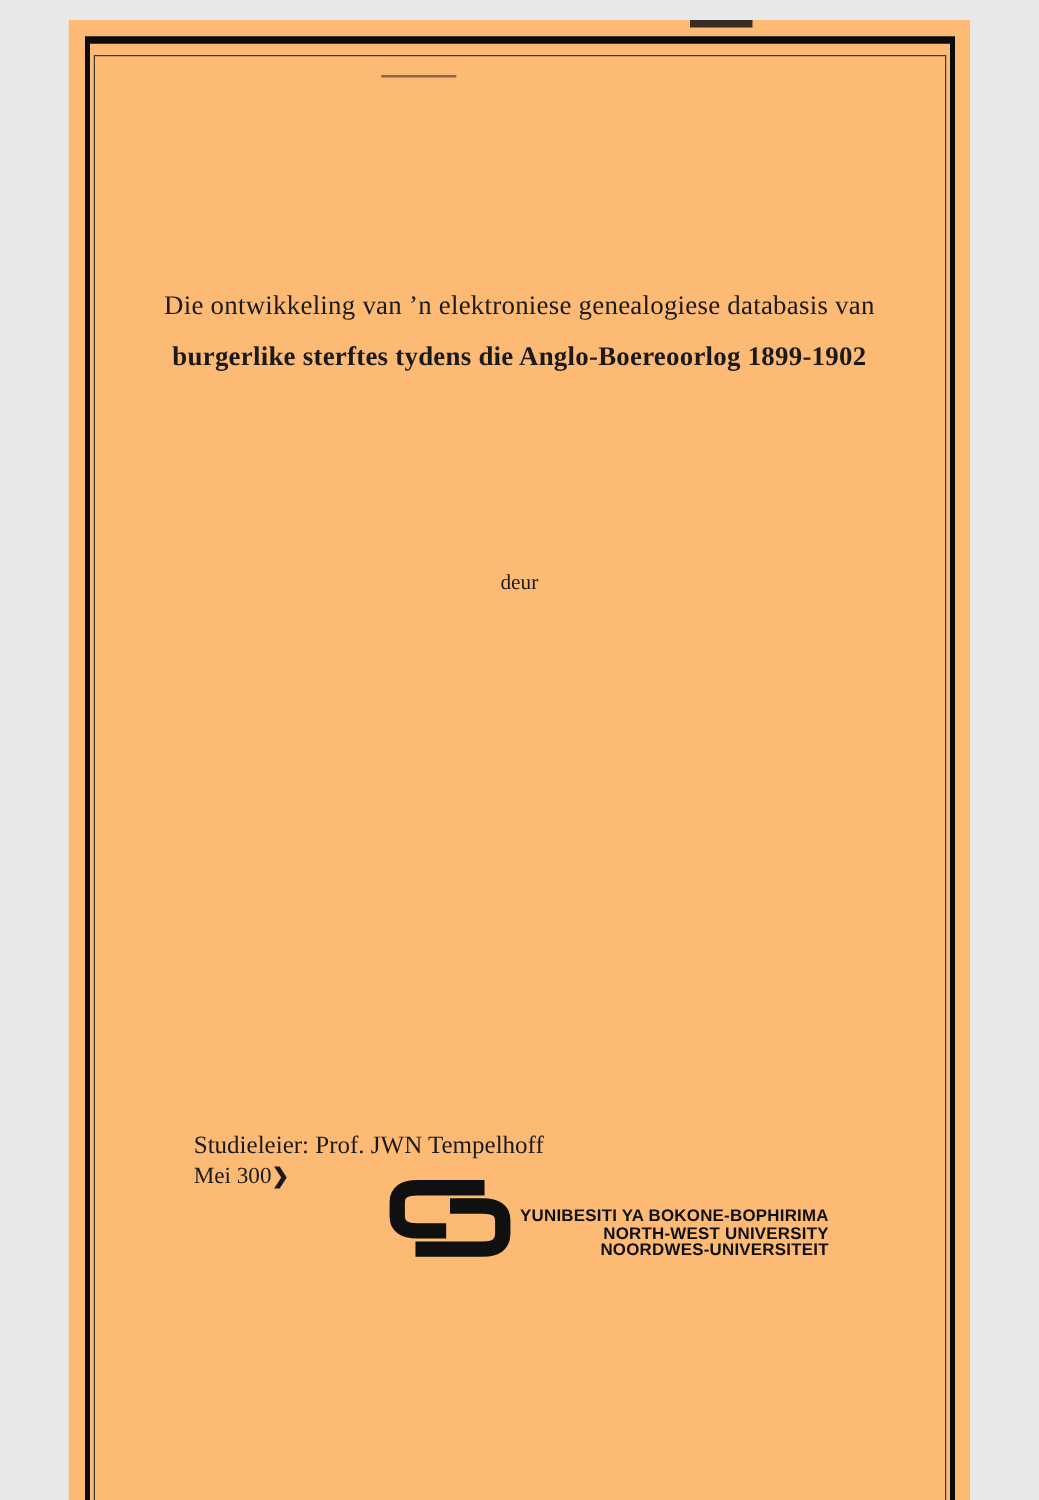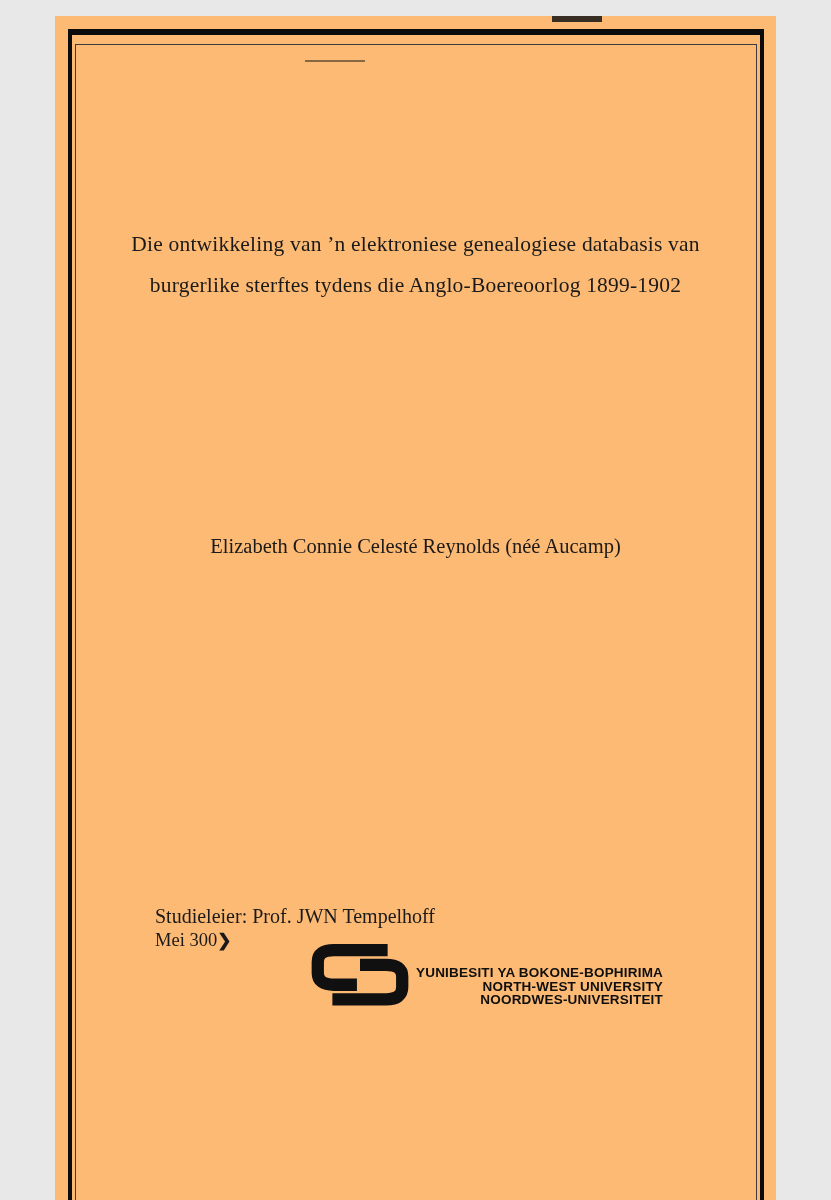--- a/index.html
+++ b/index.html
@@ -25,21 +25,21 @@
     border:1.5px solid #3c3c3c;
     pointer-events:none;
   }
   .artifact{position:absolute;background:#141414;}
   .artifact.a1{left:497px;top:0;width:50px;height:6px;opacity:.85;}
   .artifact.a2{left:754px;top:0;width:76px;height:9px;opacity:.9;}
   .artifact.a3{left:250px;top:44px;width:60px;height:2px;opacity:.5;}
   .centered{position:absolute;left:0;width:100%;text-align:center;}
   .title-line{font-size:21.5px;letter-spacing:.2px;}
   .t1{top:216px;}
-  .t2{top:257px;}
+  .t2{top:257px;font-weight:bold;}
   .byline{top:440px;font-size:17px;}
   .author{top:519px;font-size:20.5px;}
   .statement{
     position:absolute;left:100px;top:665px;width:648px;
     font-size:17.5px;line-height:23px;
   }
   .statement .just{text-align:justify;text-align-last:justify;}
   .statement .it{font-style:italic;}
   .supervisor{position:absolute;left:100px;top:889px;font-size:20px;}
   .dateline{position:absolute;left:100px;top:914px;font-size:18.5px;}
@@ -67,22 +67,22 @@
 
   <div class="frame-outer"></div>
   <div class="frame-inner"></div>
   <div class="artifact a1"></div>
   <div class="artifact a2"></div>
   <div class="artifact a3"></div>
 
   <div class="centered title-line t1">Die ontwikkeling van ’n elektroniese genealogiese databasis van</div>
   <div class="centered title-line t2">burgerlike sterftes tydens die Anglo-Boereoorlog 1899-1902</div>
 
+  <div class="centered byline">deur</div>
 
-  <div class="centered author">Elizabeth Connie Celesté Reynolds (néé Aucamp)</div>
 
 
   <div class="supervisor">Studieleier: Prof. JWN Tempelhoff</div>
 
   <div class="dateline"><span>Mei 300</span><span class="glyph">❯</span></div>
 
   <div class="logo">
     <svg width="102" height="66" viewBox="0 0 132 86" aria-hidden="true">
       <path d="M 102 12 H 32 Q 11 12 11 27 V 42 Q 11 57 32 57 H 62" fill="none" stroke="#101010" stroke-width="16"></path>
       <path d="M 30 76 H 100 Q 121 76 121 60 V 46 Q 121 31 100 31 H 66" fill="none" stroke="#101010" stroke-width="16"></path>

